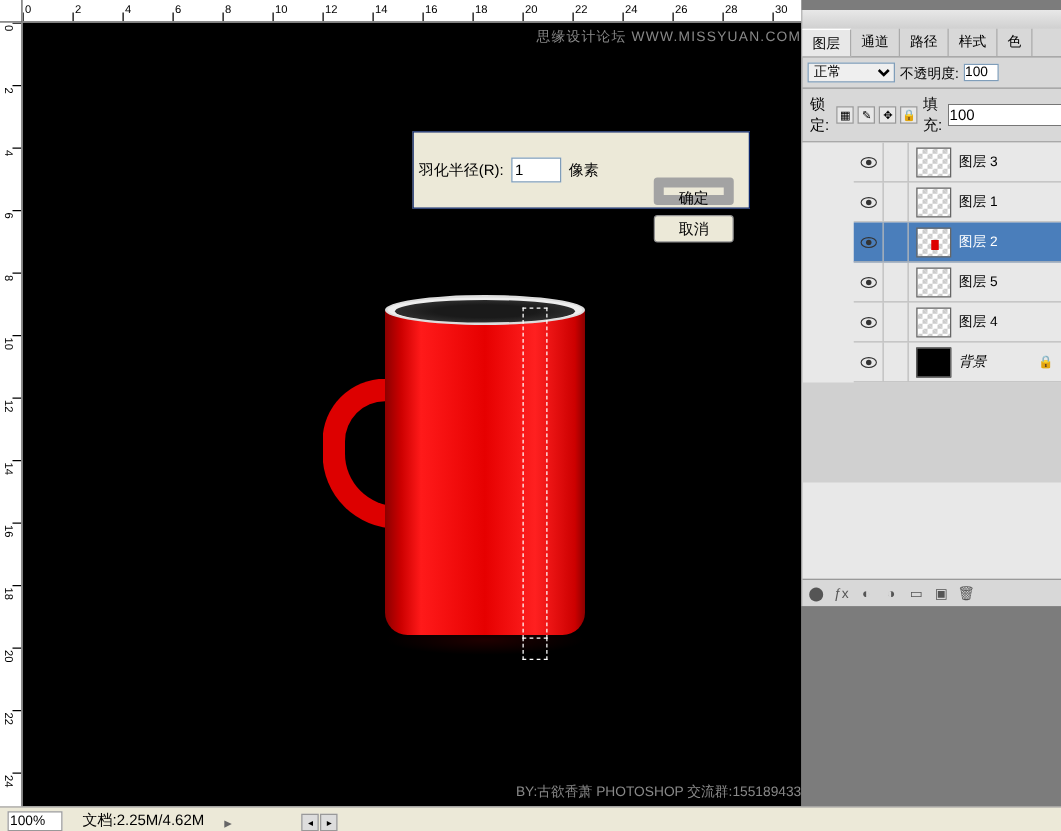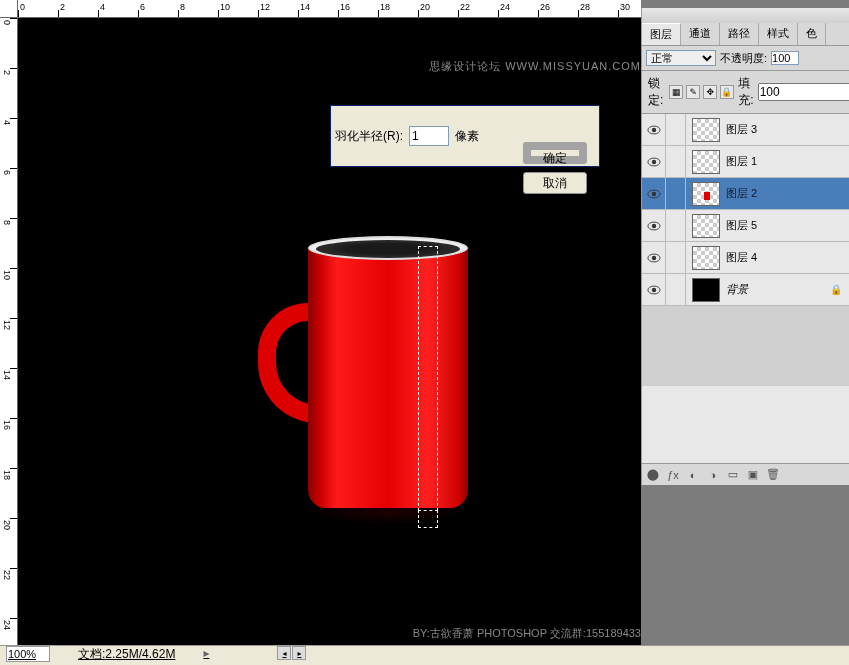--- a/index.html
+++ b/index.html
@@ -9,21 +9,21 @@
 .ruler-corner { position: absolute; top: 0; left: 0; width: 18px; height: 18px; background: #fff; border-right: 1px solid #666; border-bottom: 1px solid #666; z-index: 5; }
 .ruler-h { position: absolute; top: 0; left: 18px; right: 208px; height: 18px; background: #fff; border-bottom: 1px solid #666; z-index: 4; overflow: hidden; }
 .ruler-h span { position: absolute; font-size: 9px; color: #000; top: 2px; }
 .ruler-h .tick { position: absolute; top: 10px; bottom: 0; width: 1px; background: #000; }
 .ruler-v { position: absolute; top: 18px; left: 0; width: 18px; bottom: 20px; background: #fff; border-right: 1px solid #666; z-index: 4; overflow: hidden; }
 .ruler-v span { position: absolute; font-size: 9px; color: #000; left: 2px; writing-mode: vertical-rl; }
 .ruler-v .tick { position: absolute; left: 10px; right: 0; height: 1px; background: #000; }
 
 
 .canvas-area { position: absolute; top: 18px; left: 18px; right: 208px; bottom: 20px; background: #000; }
-.watermark-top { position: absolute; top: 4px; right: 0; color: #888; font-size: 11px; letter-spacing: 1px; margin-top: 37px; }
+.watermark-top { position: absolute; top: 4px; right: 0; color: #888; font-size: 11px; letter-spacing: 1px; }
 .watermark-bottom { position: absolute; bottom: 4px; right: 0; color: #888; font-size: 11px; }
 
 
 .mug { position: absolute; left: 240px; top: 230px; width: 210px; height: 280px; }
 .mug-body { position: absolute; left: 50px; top: 0; width: 160px; height: 260px; background: linear-gradient(90deg, #8b0000 0%, #c00 8%, #ff1a1a 18%, #e60000 50%, #ff2020 75%, #c00 95%, #8b0000 100%); border-radius: 0 0 18px 18px; }
 .mug-rim { position: absolute; left: 50px; top: -12px; width: 160px; height: 24px; background: #eee; border-radius: 50%; border: 2px solid #ddd; }
 .mug-rim-inner { position: absolute; left: 58px; top: -8px; width: 144px; height: 18px; background: radial-gradient(ellipse at center, #1a1a1a 40%, #333 80%, #888 100%); border-radius: 50%; }
 .mug-handle { position: absolute; left: 0px; top: 55px; width: 70px; height: 120px; border: 18px solid #d00; border-right: none; border-radius: 50px 0 0 60px; background: transparent; }
 .mug-shadow { position: absolute; left: 50px; top: 252px; width: 160px; height: 24px; background: radial-gradient(ellipse, rgba(40,0,0,.8) 0%, transparent 70%); border-radius: 50%; }
 
@@ -51,36 +51,36 @@
 .panel-tab.active { background: #e8e8e8; border-top: 1px solid #fff; }
 .panel-opts { display: flex; align-items: center; padding: 4px; gap: 4px; border-bottom: 1px solid #999; }
 .panel-opts select { flex: 0 0 70px; border: 1px solid #7f9db9; font-size: 11px; }
 .panel-opts .olabel { font-size: 11px; white-space: nowrap; }
 .panel-opts input { width: 28px; border: 1px solid #7f9db9; font-size: 11px; }
 .panel-lock { display: flex; align-items: center; padding: 4px 6px; gap: 4px; border-bottom: 1px solid #999; font-size: 11px; }
 .lock-icons { display: flex; gap: 3px; margin-left: 2px; }
 .lock-icons span { width: 14px; height: 14px; border: 1px solid #999; display: flex; align-items: center; justify-content: center; font-size: 9px; background: #e8e8e8; }
 
 .layers { flex: 1; background: #e8e8e8; overflow: auto; }
-.layer { display: flex; align-items: center; height: 32px; border-bottom: 1px solid #bbb; }
+.layer { display: flex; align-items: center; height: 32px; border-bottom: 1px solid #bbb; margin-left: 41px; }
 .layer .eye { width: 24px; height: 100%; border-right: 1px solid #bbb; display: flex; align-items: center; justify-content: center; cursor: pointer; }
 .layer .eye svg { width: 14px; height: 10px; }
 .layer .link { width: 20px; height: 100%; border-right: 1px solid #bbb; }
 .layer .thumb { width: 28px; height: 24px; border: 1px solid #666; margin: 0 6px; position: relative; }
 .layer .thumb.checker { background-image: linear-gradient(45deg,#ccc 25%,transparent 25%,transparent 75%,#ccc 75%),linear-gradient(45deg,#ccc 25%,#fff 25%,#fff 75%,#ccc 75%); background-size: 8px 8px; background-position: 0 0,4px 4px; }
 .layer .thumb .dot { position: absolute; left: 11px; top: 9px; width: 6px; height: 8px; background: #d00; }
 .layer .lname { font-size: 11px; }
-.layer.selected { background: #4a7ebb; color: #0f172a; }
+.layer.selected { background: #4a7ebb; color: #ffffff; }
 .layers-spacer { height: 80px; background: #d0d0d0; }
 
 .panel-foot { display: flex; align-items: center; gap: 6px; padding: 4px; border-top: 1px solid #999; background: #d8d8d8; height: 22px; }
 .panel-foot span { width: 14px; height: 14px; display: flex; align-items: center; justify-content: center; color: #555; font-size: 11px; }
 
 
-.status { position: absolute; bottom: 0; left: 0; right: 0; height: 20px; background: #ece9d8; border-top: 1px solid #999; display: flex; align-items: flex-start; padding: 0 6px; gap: 28px; font-size: 11px; text-decoration: underline; }
+.status { position: absolute; bottom: 0; left: 0; right: 0; height: 20px; background: #ece9d8; border-top: 1px solid #999; display: flex; align-items: flex-end; padding: 0 6px; gap: 16px; font-size: 11px; }
 .status input { width: 44px; border: 1px solid #999; font-size: 11px; padding: 1px; }
 .status .arrows { display: flex; gap: 1px; }
 .status .arrows span { border: 1px solid #999; width: 14px; height: 14px; display: flex; align-items: center; justify-content: center; font-size: 8px; background: #ddd; }
 
 
 .right-fill { position: absolute; right: 0; bottom: 20px; width: 208px; height: 160px; background: #7c7c7c; }
 </style>
 </head>
 <body>
 

